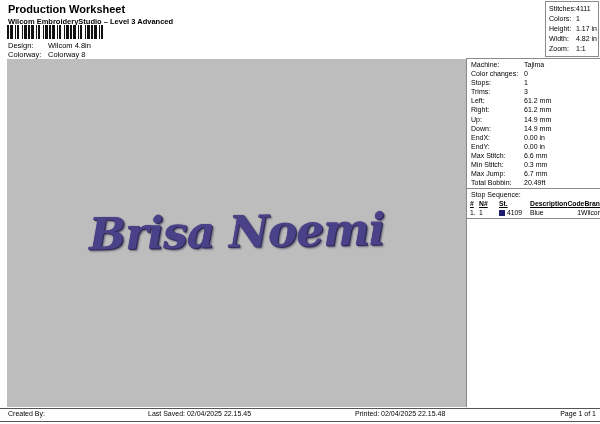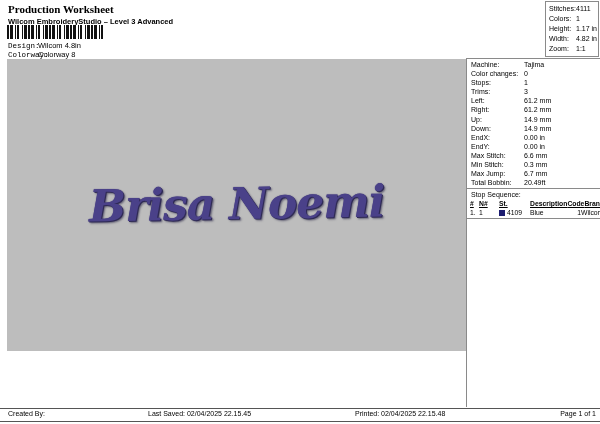--- a/index.html
+++ b/index.html
@@ -1,42 +1,42 @@
 <!DOCTYPE html>
 <html><head>
 <meta charset="utf-8">
 <style>
   * { margin:0; padding:0; box-sizing:border-box; }
   html,body { width:600px; height:424px; }
   body { font-family:"Liberation Sans", sans-serif; background:#ffffff; color:#000; }
   .page { position:relative; width:600px; height:424px; background:#fff; overflow:hidden; }
 
   
-  .title { position:absolute; left:8px; top:3px; font-size:11px; font-weight:bold;font-family:Liberation Serif, serif; }
+  .title { position:absolute; left:8px; top:3px; font-size:11px; font-weight:bold; }
   .subtitle { position:absolute; left:8px; top:17px; font-size:7.5px;font-weight:bold; }
   .barcode { position:absolute; left:7px; top:25px; width:98px; height:14px;
     background:repeating-linear-gradient(90deg,
       #111 0 2px, #fff 2px 3px,
       #111 3px 6px, #fff 6px 8px,
       #111 8px 9px, #fff 9px 10px,
       #111 10px 12px, #fff 12px 15px,
       #111 15px 16px, #fff 16px 17px,
       #111 17px 20px, #fff 20px 21px);
   }
   .hdr-row { position:absolute; left:8px; font-size:7.5px; white-space:nowrap; }
-  .hdr-row .hl { display:inline-block; width:30px;font-family:Liberation Mono, monospace; }
+  .hdr-row .hl { display:inline-block; width:40px; }
 
   
   .stats-box { position:absolute; left:545px; top:1px; width:54px; height:56px;
     border:1px solid #8a8a8a; padding:2px 0 0 3px; }
   .stats-box .kv-row { display:flex; font-size:7px; line-height:10px; white-space:nowrap; }
   .stats-box .kv-label { flex:0 0 27px; }
 
   
-  .canvas { position:absolute; left:7px; top:59px; width:459px; height:292px;
+  .canvas { position:absolute; left:7px; top:59px; width:459px; height:348px;
     background:#bdbdbd; display:flex; align-items:center; justify-content:center; }
   .stitch-text { font-family:"DejaVu Serif", serif; font-style:italic; font-weight:bold;
     font-size:44px; letter-spacing:-1px; transform:rotate(-1deg); padding-bottom:4px;
     text-shadow:1px 1px 0 #2f2a55, 2px 2px 2px rgba(30,25,60,.55), 0 0 1px #3a3370; }
 
   
   .right-panel { position:absolute; left:466px; top:58px; width:134px; height:349px;
     border-left:1px solid #8a8a8a; border-top:1px solid #8a8a8a; background:#fff; }
   .machine-rows { padding:1px 2px 0 4px; }
   .machine-rows .kv-row { display:flex; font-size:7px; line-height:9.1px; white-space:nowrap; }

